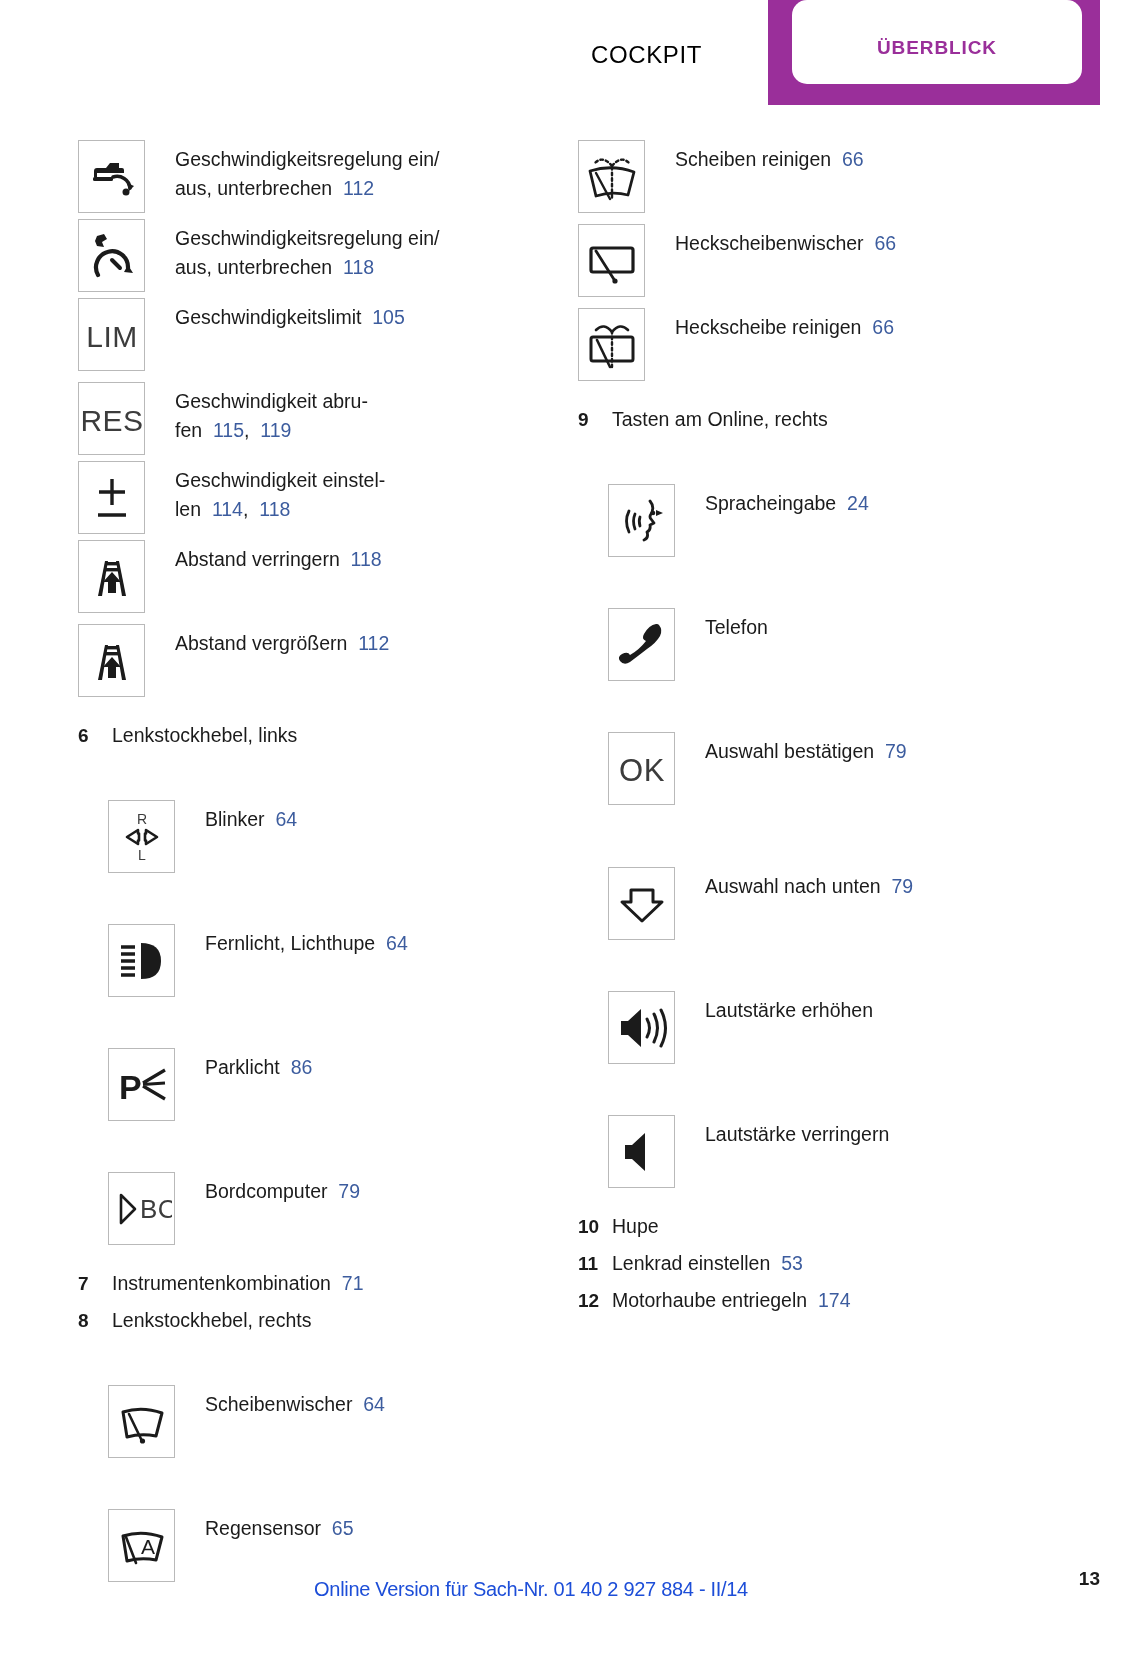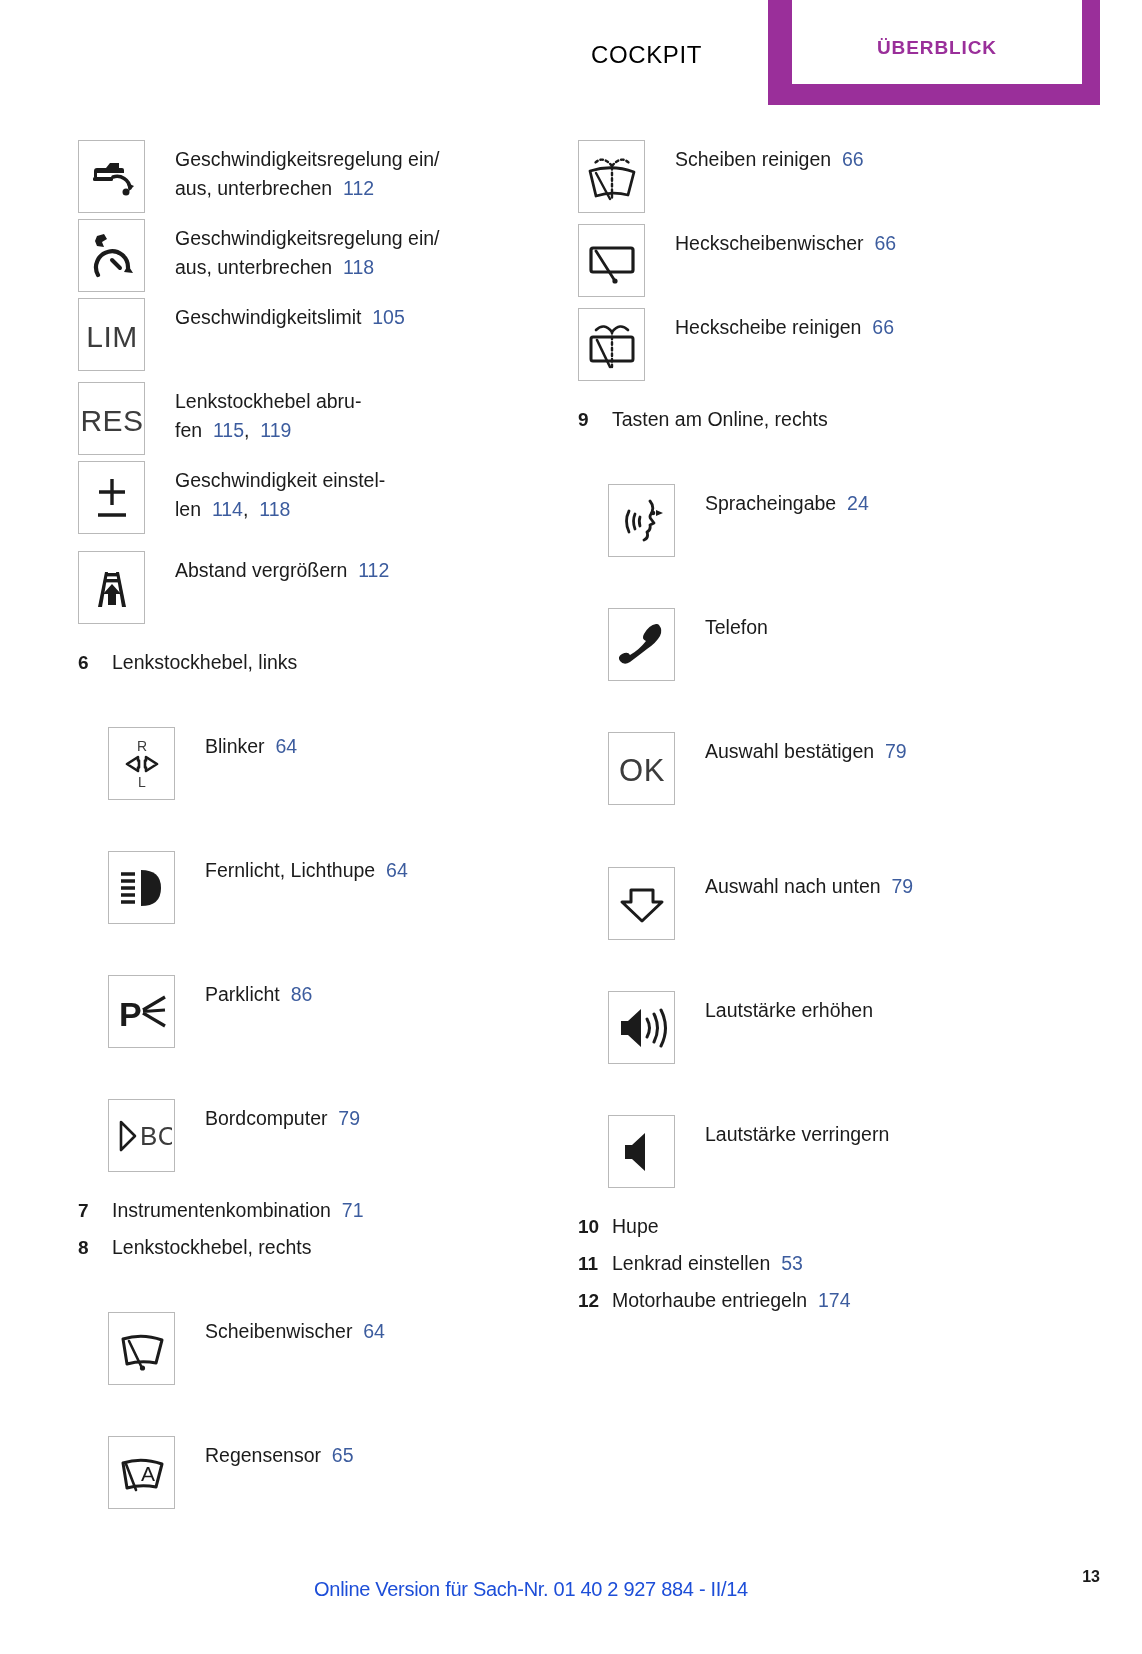--- a/index.html
+++ b/index.html
@@ -45,20 +45,21 @@
   .tab-active-inner {
     position: absolute;
     left: 24px;
     top: 0;
     right: 18px;
     bottom: 21px;
     background: #ffffff;
     display: flex;
     align-items: center;
     justify-content: center;
+    border-radius: 15px;
   }
   .tab-active-label {
     font-size: 19px;
     font-weight: bold;
     letter-spacing: 0.9px;
     color: #9a2f9a;
     white-space: nowrap;
     padding-top: 12px;
   }
 
@@ -150,21 +151,21 @@
     text-align: center;
     font-size: 20px;
     color: #1d4ed8;
     font-family: "Liberation Sans", sans-serif;
     letter-spacing: -0.3px;
   }
   .page-number {
     position: absolute;
     right: 42px;
     top: 1568px;
-    font-size: 16px;
+    font-size: 19px;
     font-weight: bold;
     color: #1b1b1b;
   }
 </style>
 </head>
 <body>
 
 <div class="header">
   <div class="tab-inactive">COCKPIT</div>
   <div class="tab-active-wrap">
@@ -218,37 +219,51 @@
       </div>
     </div>
     <div class="gap-m"></div>
     <div class="icon-row">
       <div class="icon-cell">
     <svg width="60" height="52" viewBox="0 0 60 52">
       <text class="txtico" style="font-size:30px" x="30" y="38" text-anchor="middle">RES</text>
     </svg>
       </div>
       <div class="label pad-near">
-        <div><span>Lenkstockhebel abru-</span></div>
+        <div><span>Geschwindigkeit abru-</span></div>
         <div><span>fen</span>&nbsp;&nbsp;<span class="pg">115</span><span class="sep">,</span>&nbsp;&nbsp;<span class="pg">119</span></div>
       </div>
     </div>
     <div class="gap-s"></div>
     <div class="icon-row">
       <div class="icon-cell">
     <svg width="52" height="52" viewBox="0 0 52 52">
       <path class="st" style="stroke-width:3.4;stroke-linecap:butt" d="M26 7 L26 33 M13 20 L39 20 M12 43 L40 43"></path>
     </svg>
       </div>
       <div class="label pad-near">
         <div><span>Geschwindigkeit einstel-</span></div>
         <div><span>len</span>&nbsp;&nbsp;<span class="pg">114</span><span class="sep">,</span>&nbsp;&nbsp;<span class="pg">118</span></div>
       </div>
     </div>
     <div class="gap-s"></div>
+    <div class="icon-row">
+      <div class="icon-cell">
+    <svg width="52" height="52" viewBox="0 0 52 52">
+      <path class="stf" d="M12 45 L19 10 L22 10 L16 45 Z"></path>
+      <path class="stf" d="M40 45 L33 10 L30 10 L36 45 Z"></path>
+      <rect class="stf" x="20" y="11" width="12" height="3.4"></rect>
+      <rect class="stf" x="19" y="17" width="14" height="3.4"></rect>
+      <path class="stf" d="M26 21 L35 31 L30 31 L30 42 L22 42 L22 31 L17 31 Z"></path>
+    </svg>
+      </div>
+      <div class="label pad-near">
+        <div><span>Abstand verringern</span>&nbsp;&nbsp;<span class="pg">118</span></div>
+      </div>
+    </div>
     <div class="gap-m"></div>
     <div class="icon-row">
       <div class="icon-cell">
     <svg width="52" height="52" viewBox="0 0 52 52">
       <path class="stf" d="M12 45 L19 10 L22 10 L16 45 Z"></path>
       <path class="stf" d="M40 45 L33 10 L30 10 L36 45 Z"></path>
       <rect class="stf" x="20" y="11" width="12" height="3.4"></rect>
       <rect class="stf" x="19" y="17" width="14" height="3.4"></rect>
       <path class="stf" d="M26 22 L35 32 L30 32 L30 43 L22 43 L22 32 L17 32 Z"></path>
     </svg>

